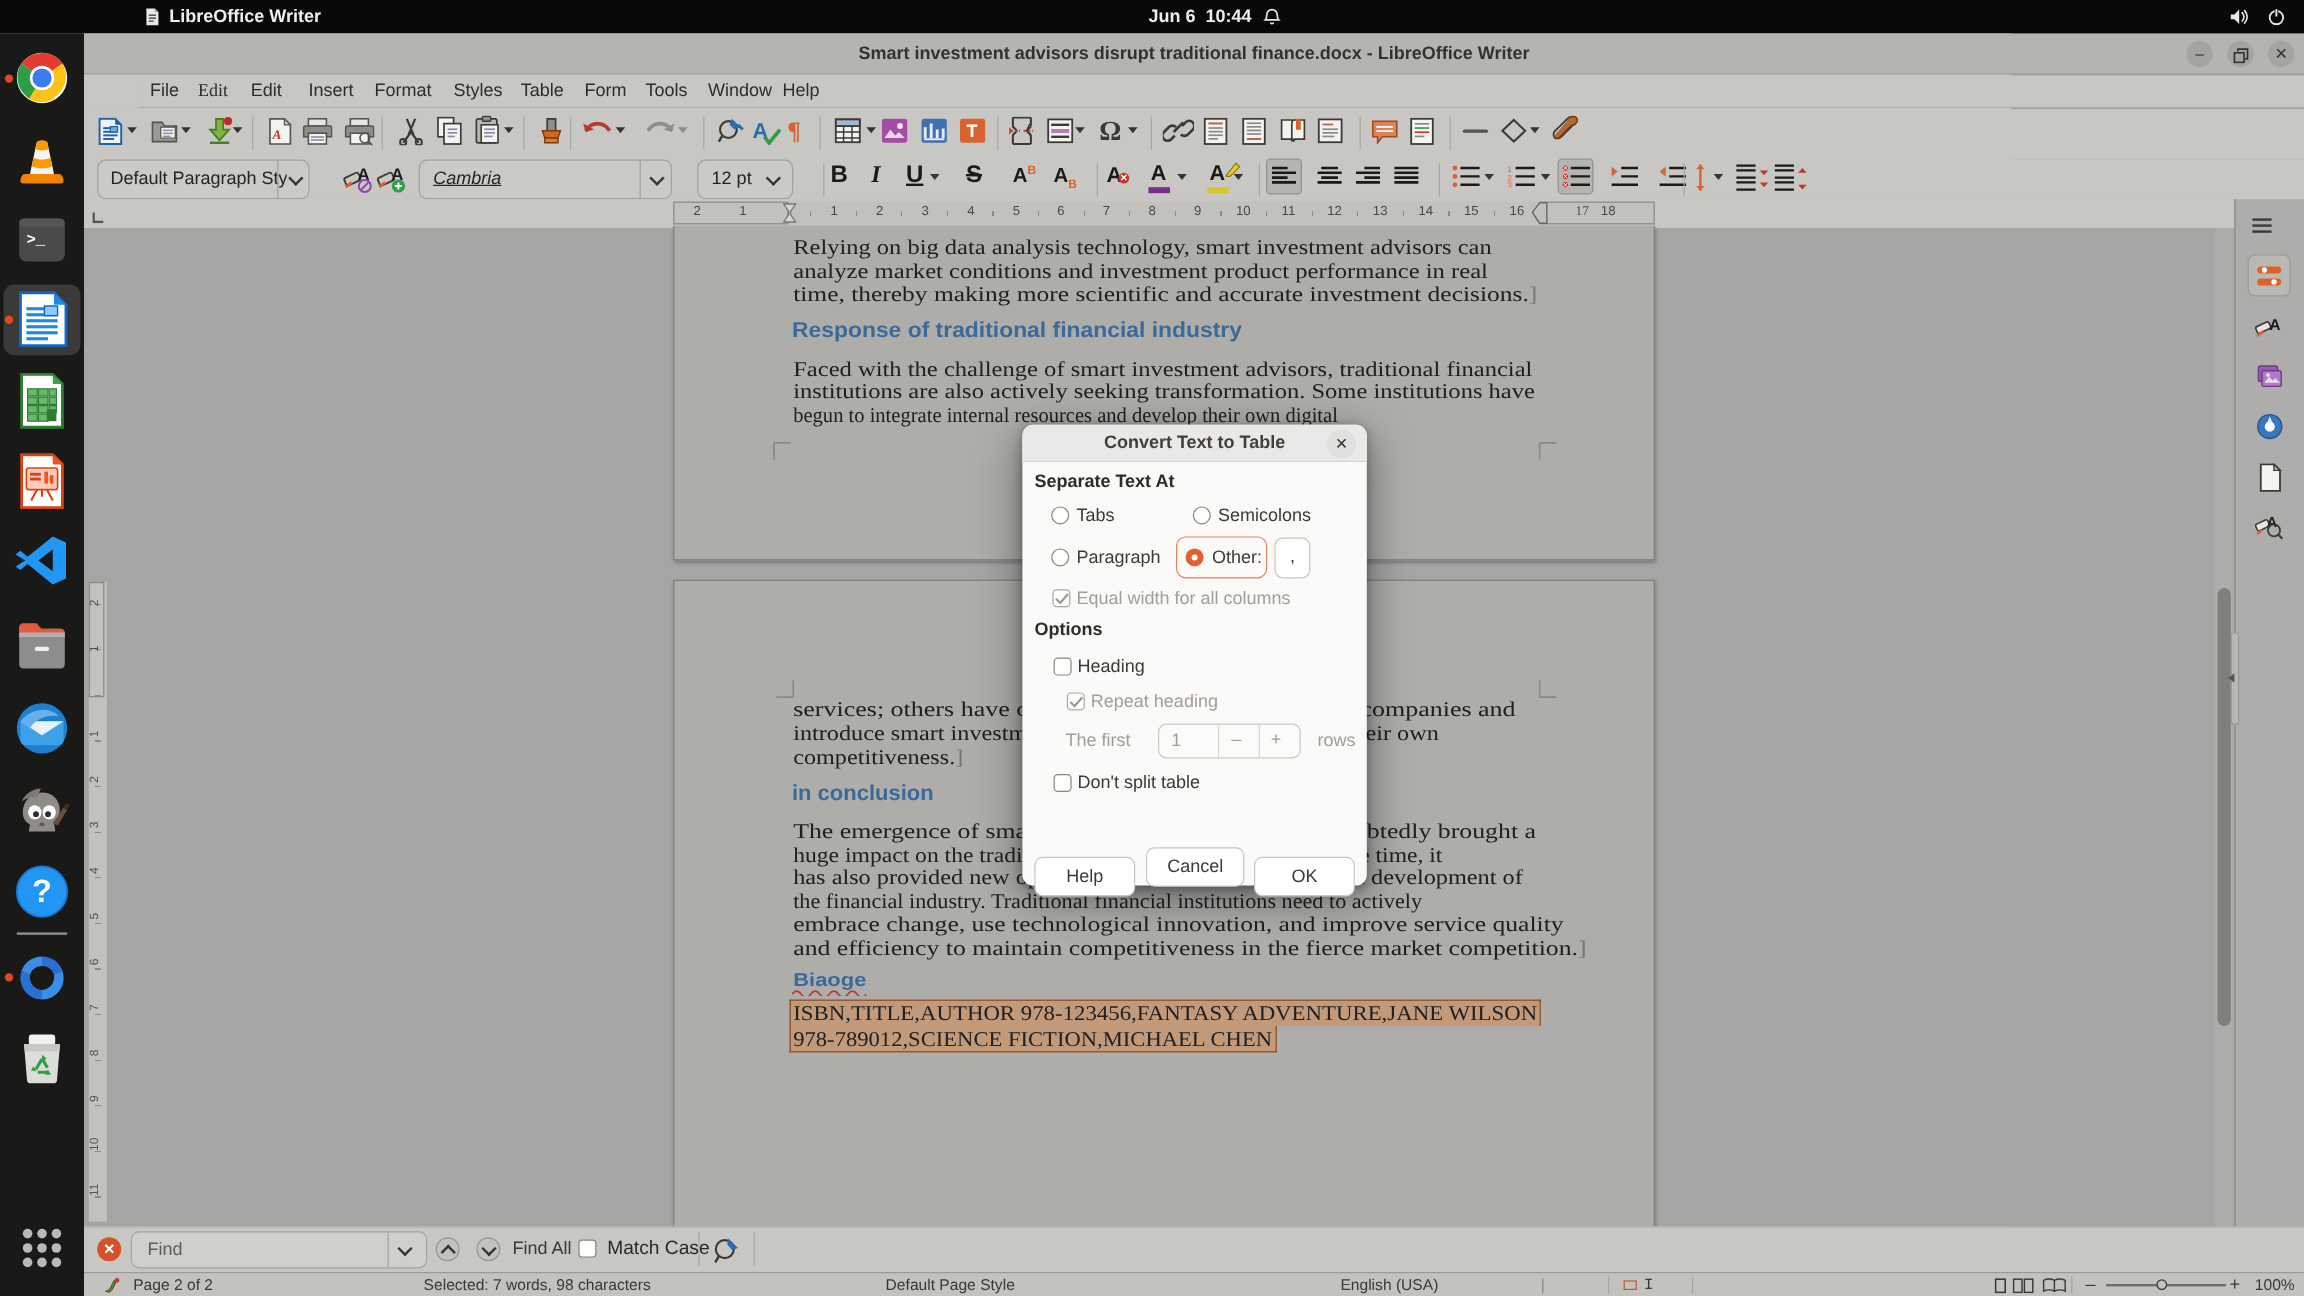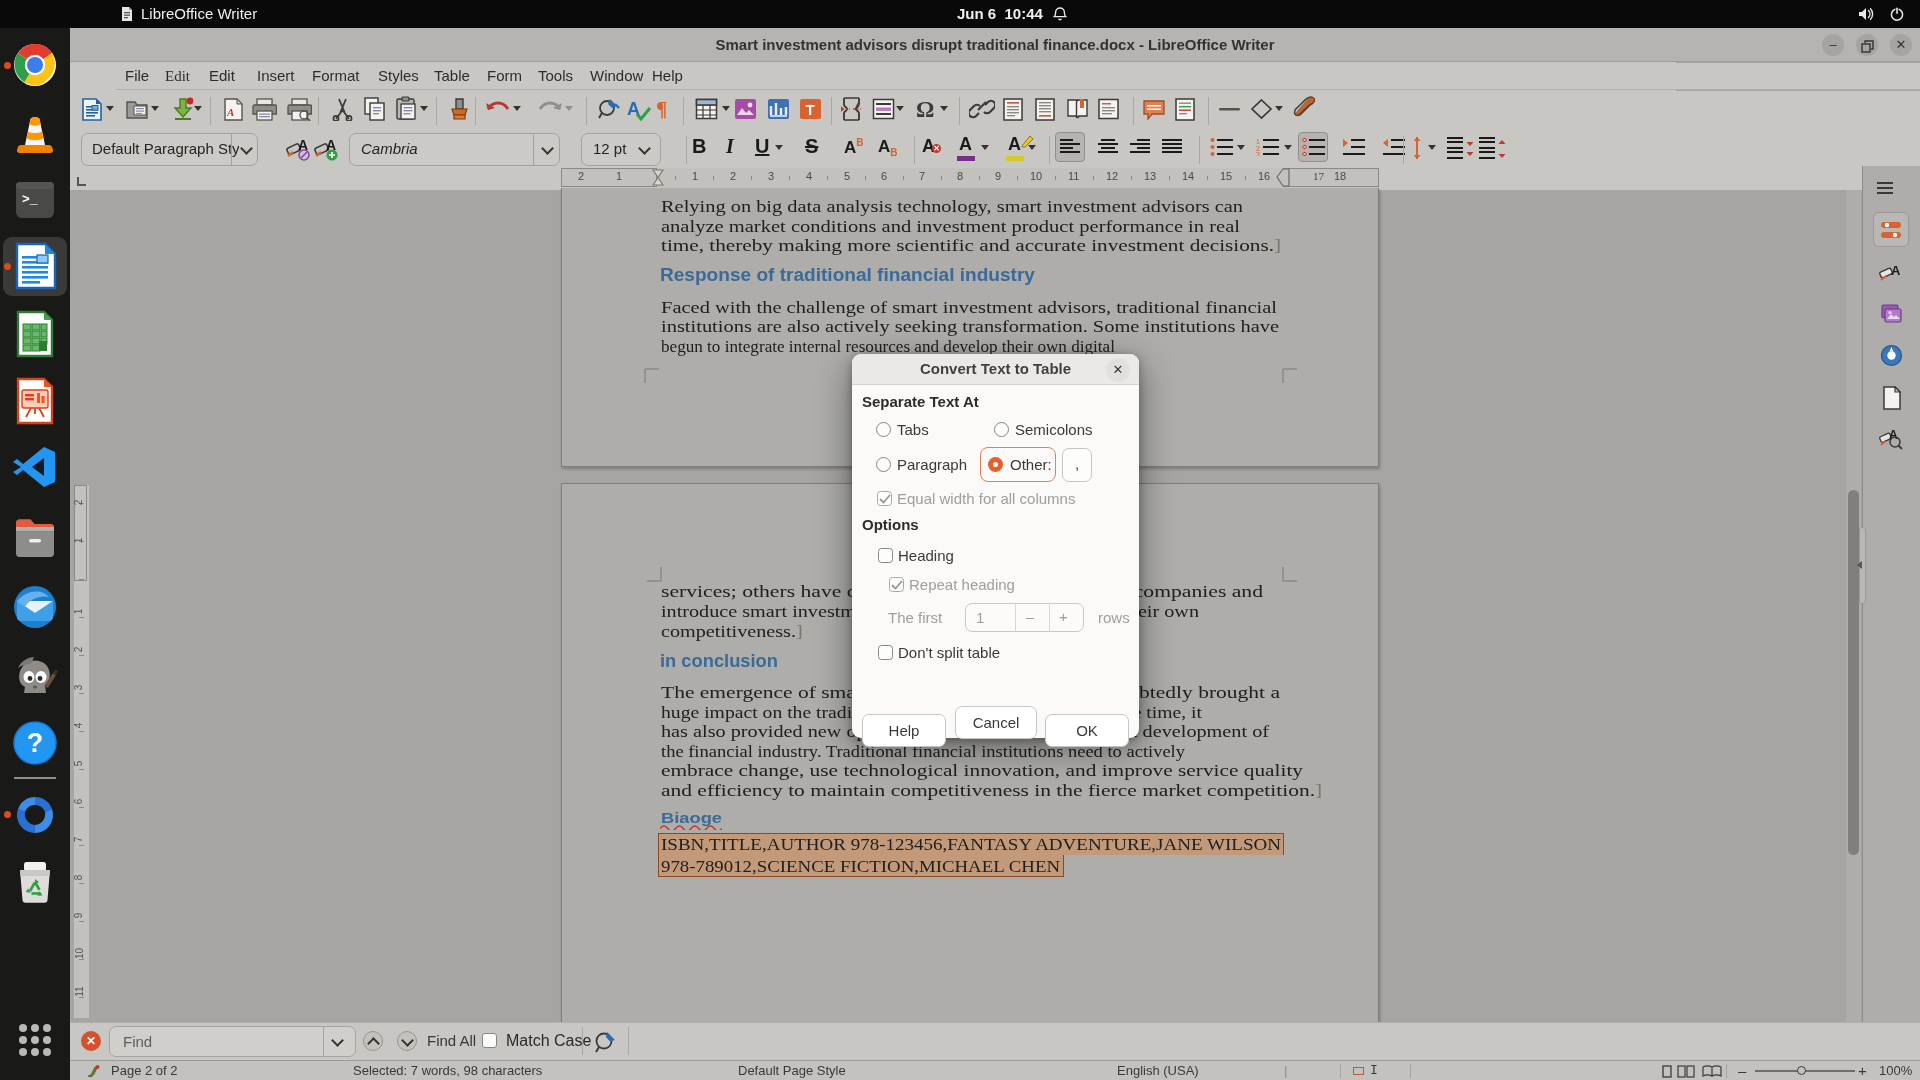--- a/index.html
+++ b/index.html
@@ -68,21 +68,21 @@
 
   <div class="topbar" id="topbar">
     <span class="item" style="left:20px;margin-top:48px;">Activities</span>
     <svg class="abs" style="left:119px;top:6px;" width="16" height="16" viewBox="0 0 16 16">
         <path d="M3 1h7l3 3v11H3z" fill="#e8e8e8"></path>
         <path d="M10 1l3 3h-3z" fill="#9a9a9a"></path>
         <rect x="5" y="6" width="6" height="1.3" fill="#555"></rect>
         <rect x="5" y="8.5" width="6" height="1.3" fill="#555"></rect>
         <rect x="5" y="11" width="4" height="1.3" fill="#555"></rect>
       </svg>
-    <span class="item" style="left:141px;font-weight:normal;">LibreOffice Writer</span>
+    <span class="item" style="left:141px;font-weight:bold;">LibreOffice Writer</span>
     <span class="item" style="left:957px;font-weight:bold;">Jun 6&nbsp; 10:44</span>
     <svg class="abs" style="left:1052px;top:6px;" width="16" height="16" viewBox="0 0 16 16">
         <path d="M8 2a4.4 4.4 0 0 0-4.4 4.4c0 3-1.2 4.2-1.2 4.2h11.2s-1.2-1.2-1.2-4.2A4.4 4.4 0 0 0 8 2z" fill="none" stroke="#e8e8e8" stroke-width="1.4"></path>
         <path d="M6.6 12.8a1.5 1.5 0 0 0 2.8 0" fill="none" stroke="#e8e8e8" stroke-width="1.3"></path>
       </svg>
     <svg class="abs" style="left:1858px;top:7px;" width="17" height="14" viewBox="0 0 17 14">
         <path d="M1 5h3l4-4v12l-4-4H1z" fill="#e9e9e9"></path>
         <path d="M10.5 3.5a5 5 0 0 1 0 7M12.5 1.8a7.5 7.5 0 0 1 0 10.4" fill="none" stroke="#e9e9e9" stroke-width="1.4" stroke-linecap="round"></path>
       </svg>
     <svg class="abs" style="left:1889px;top:6px;" width="16" height="16" viewBox="0 0 16 16">
@@ -480,21 +480,21 @@
         <path d="M16 22l6-6" stroke="#8e44ad" stroke-width="1.6"></path>
       </svg>
     <svg class="abs" style="left:243px;top:108px;" width="27" height="27" viewBox="0 0 27 27">
         <rect x="2" y="10" width="13" height="7" rx="2" transform="rotate(-25 8 13)" fill="#c8c7c3" stroke="#3b3a36" stroke-width="1.5"></rect>
         <path d="M3 20l5-4" stroke="#d9632e" stroke-width="2.4"></path>
         <text x="13" y="14" font-size="14" font-weight="bold" fill="#1a1a18">A</text>
         <circle cx="19" cy="19" r="5.5" fill="#2f9e44"></circle>
         <path d="M19 16v6M16 19h6" stroke="#fff" stroke-width="1.6"></path>
       </svg>
     <div class="combo" style="left:279px;top:105px;width:211px;height:33px;">
-      <span style="position:absolute;left:11px;top:6px;font-style:italic;">Cambria</span>
+      <span style="position:absolute;left:11px;top:6px;font-style:italic;text-decoration:underline;">Cambria</span>
       <span style="position:absolute;left:183px;top:0;width:1px;height:31px;background:#a3a29e;"></span>
       <span class="chev" style="left:193px;top:10px;"></span>
     </div>
     <div class="combo" style="left:511px;top:105px;width:80px;height:33px;">
       <span style="position:absolute;left:11px;top:6px;">12 pt</span>
       <span class="chev" style="left:58px;top:10px;"></span>
     </div>
     <div class="tsep" style="left:616px;top:108px;"></div>
     <span class="abs" style="left:622px;top:107px;font-size:20px;font-weight:bold;color:#1a1a18;">B</span>
     <span class="abs" style="left:656px;top:107px;font-size:20px;font-weight:bold;font-style:italic;color:#1a1a18;font-family:'Liberation Serif',serif;">I</span>

